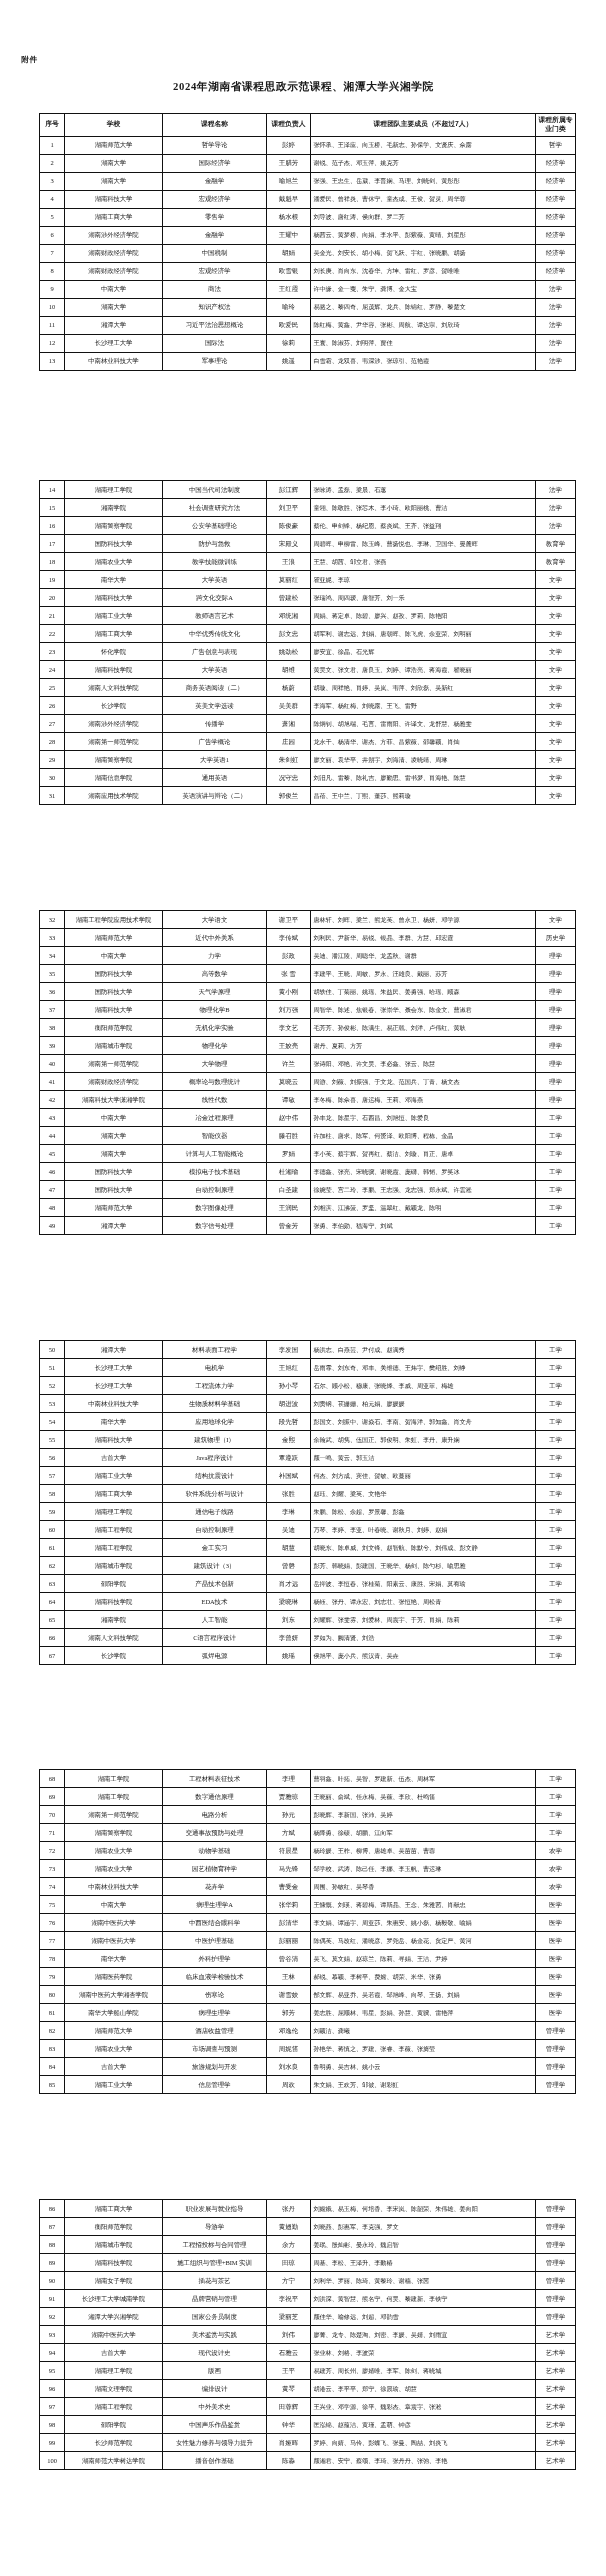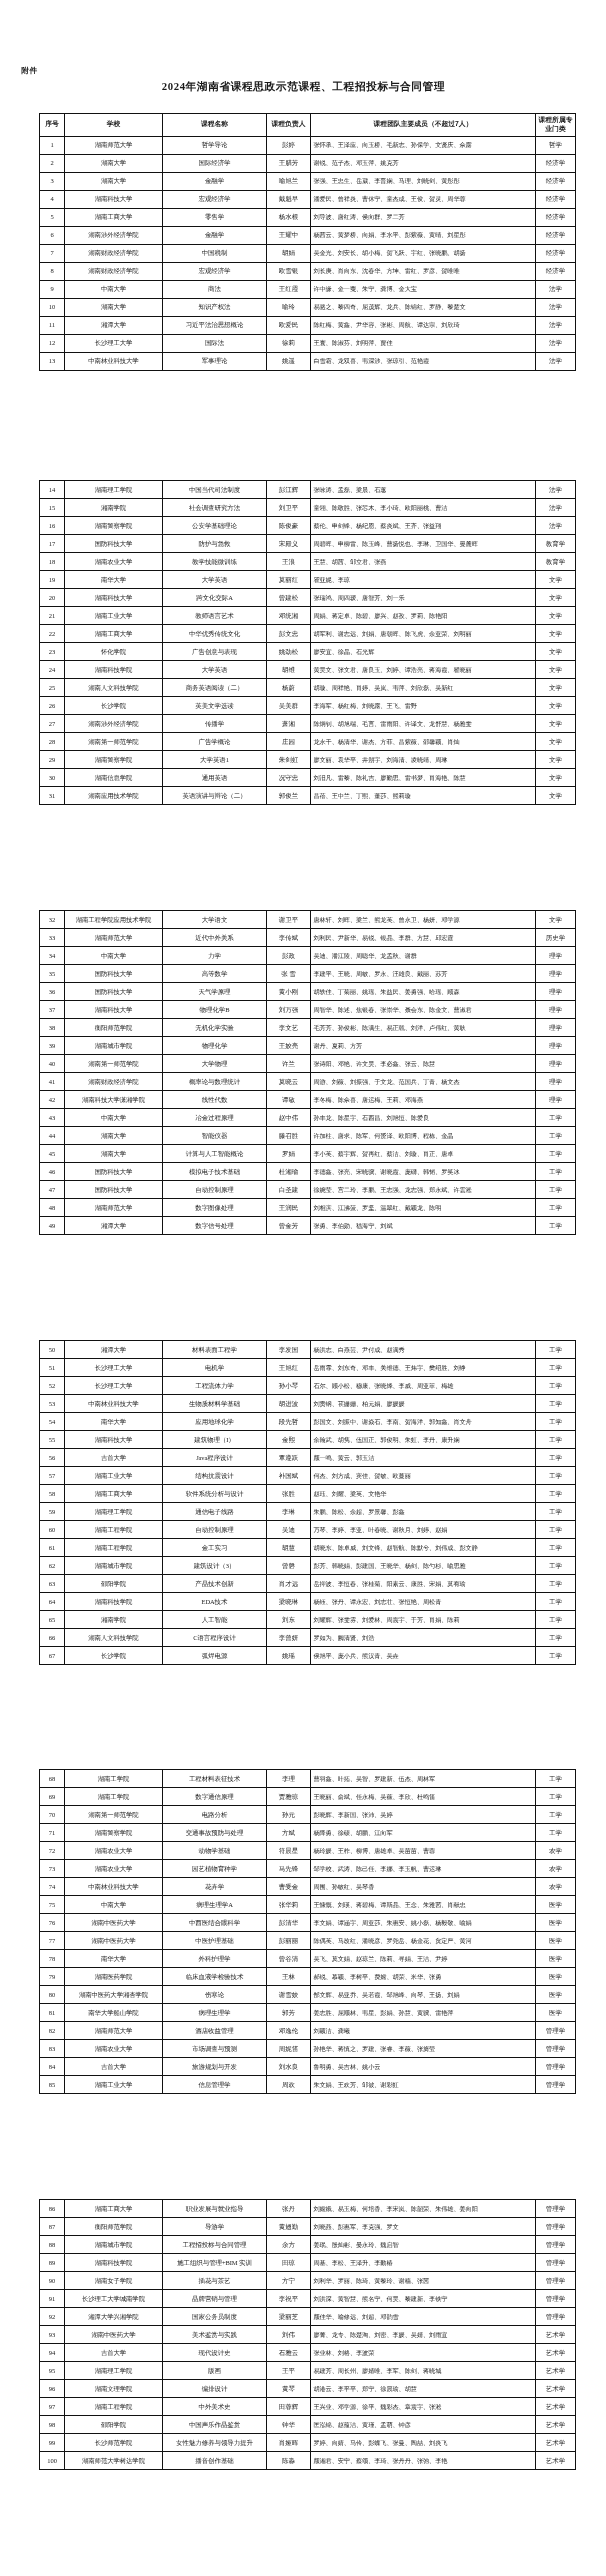--- a/index.html
+++ b/index.html
@@ -7,21 +7,21 @@
     position:relative;
     width:607px;
     height:2576px;
     background:#ffffff;
     font-family:"Liberation Serif","DejaVu Serif",serif;
     color:#1a1a1a;
   }
   .attachment{
     position:absolute;
     left:21.3px;
-    top:66px;
+    top:55px;
     font-family:"Liberation Sans","DejaVu Sans",sans-serif;
     font-weight:bold;
     font-size:7.7px;
     letter-spacing:0.6px;
   }
   .doc-title{
     position:absolute;
     top:80px;
     left:0;
     width:100%;
@@ -68,21 +68,21 @@
     letter-spacing:-0.1px;
   }
   table.grid td.c1{font-size:6.4px;letter-spacing:-0.1px;}
   table.grid td.c2{font-size:6.5px;letter-spacing:-0.1px;}
 </style>
 </head>
 <body>
 
 <div class="canvas">
   <div class="attachment">附件</div>
-  <h1 class="doc-title">2024年湖南省课程思政示范课程、工程招投标与合同管理</h1>
+  <h1 class="doc-title">2024年湖南省课程思政示范课程、湘潭大学兴湘学院</h1>
   <div>
       <table class="grid" style="top: 113px;">
         <colgroup>
           <col style="width: 25px;">
           <col style="width: 98px;">
           <col style="width: 104px;">
           <col style="width: 44px;">
           <col style="width: 225px;">
           <col style="width: 40px;">
         </colgroup>

